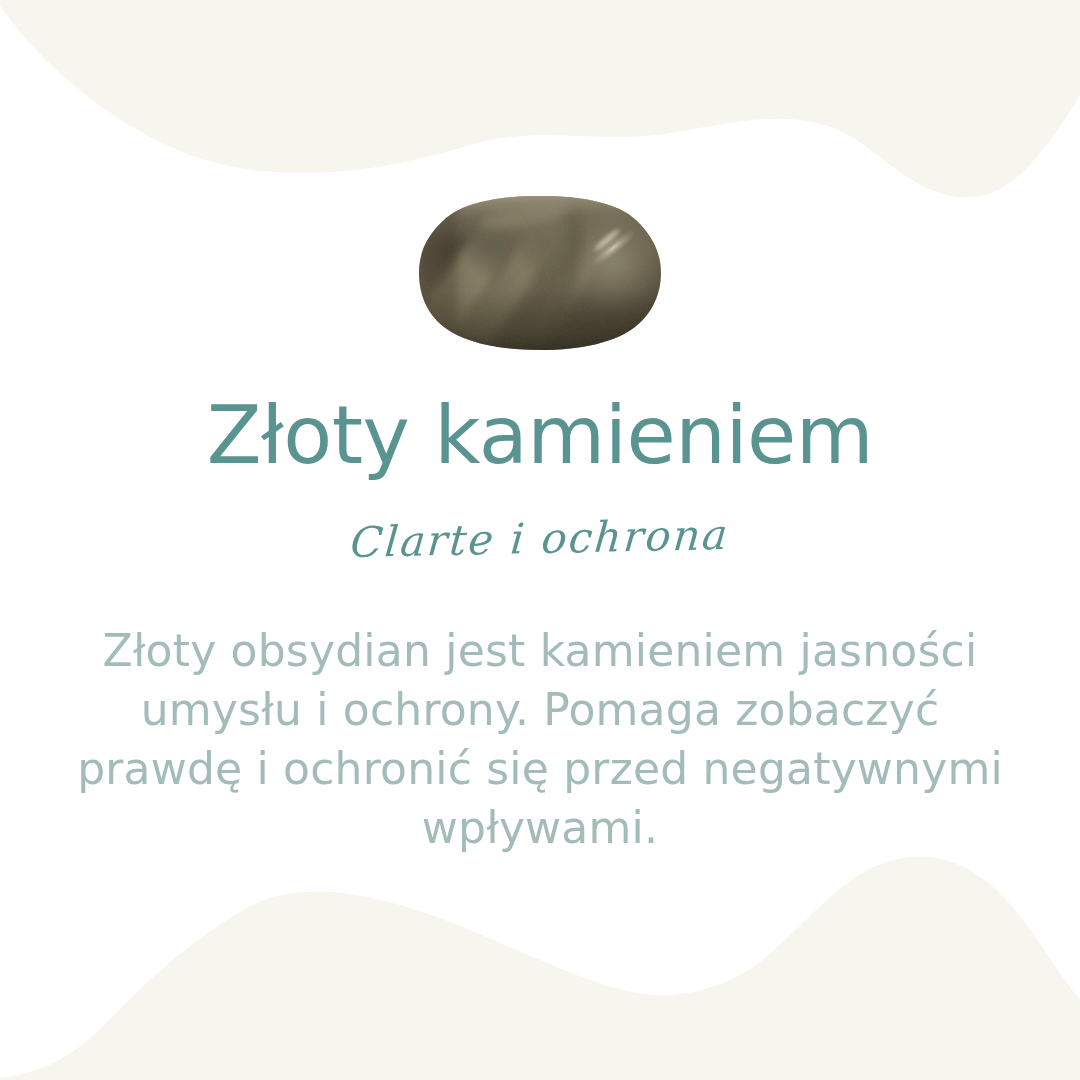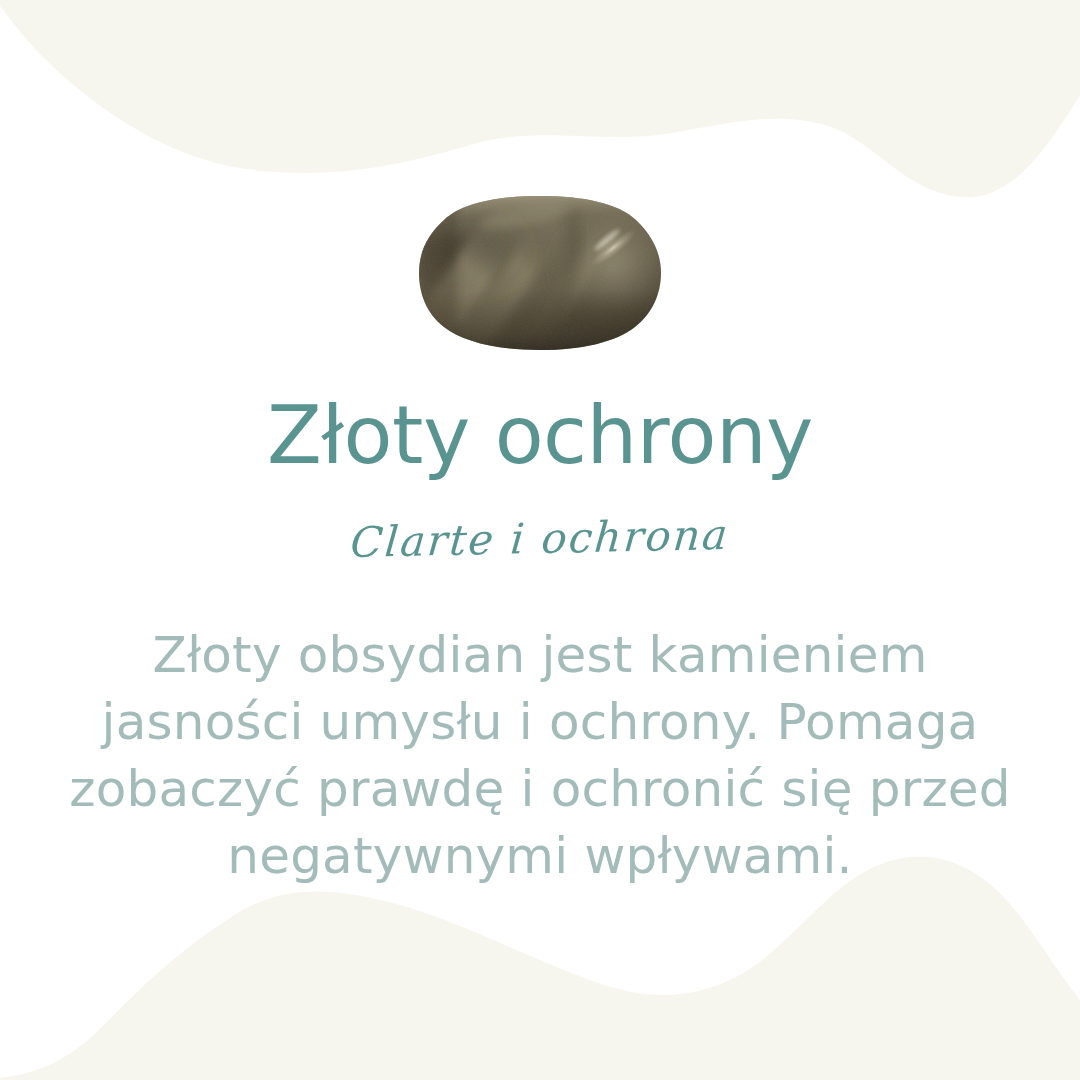--- a/index.html
+++ b/index.html
@@ -77,21 +77,21 @@
     line-height: 1.0;
     transform: skewX(-6deg) rotate(-1.2deg);
   }
 
   #body-text {
     display: block;
     margin: 0 auto;
     margin-top: 62px;
     width: 960px;
     font-family: "DejaVu Sans", "Liberation Sans", sans-serif;
-    font-size: 50px;
+    font-size: 44px;
     font-weight: 400;
     color: #a3bcba;
     line-height: 1.34;
     letter-spacing: 0.2px;
   }
 </style>
 </head>
 <body>
 
 <div id="card">
@@ -234,21 +234,21 @@
         <rect x="0" y="0" width="40" height="158" fill="#2d2819" opacity="0.26" filter="url(#fBlurS)"></rect>
 
         <rect x="0" y="0" width="246" height="158" filter="url(#fGrain)" fill="#ffffff" opacity="0.17"></rect>
         <rect x="0" y="0" width="246" height="158" filter="url(#fGrain)" fill="#1d190f" opacity="0.14"></rect>
       </g>
     </svg>
   </div>
 
   <div id="text-block">
 
-    <h1 id="title">Złoty ochrony</h1>
+    <h1 id="title">Złoty kamieniem</h1>
 
     <div id="subtitle">Clarte i ochrona</div>
 
     <p id="body-text">Złoty obsydian jest kamieniem jasności umysłu i ochrony. Pomaga zobaczyć prawdę i ochronić się przed negatywnymi wpływami.</p>
 
   </div>
 
 </div>
 
 </body></html>

